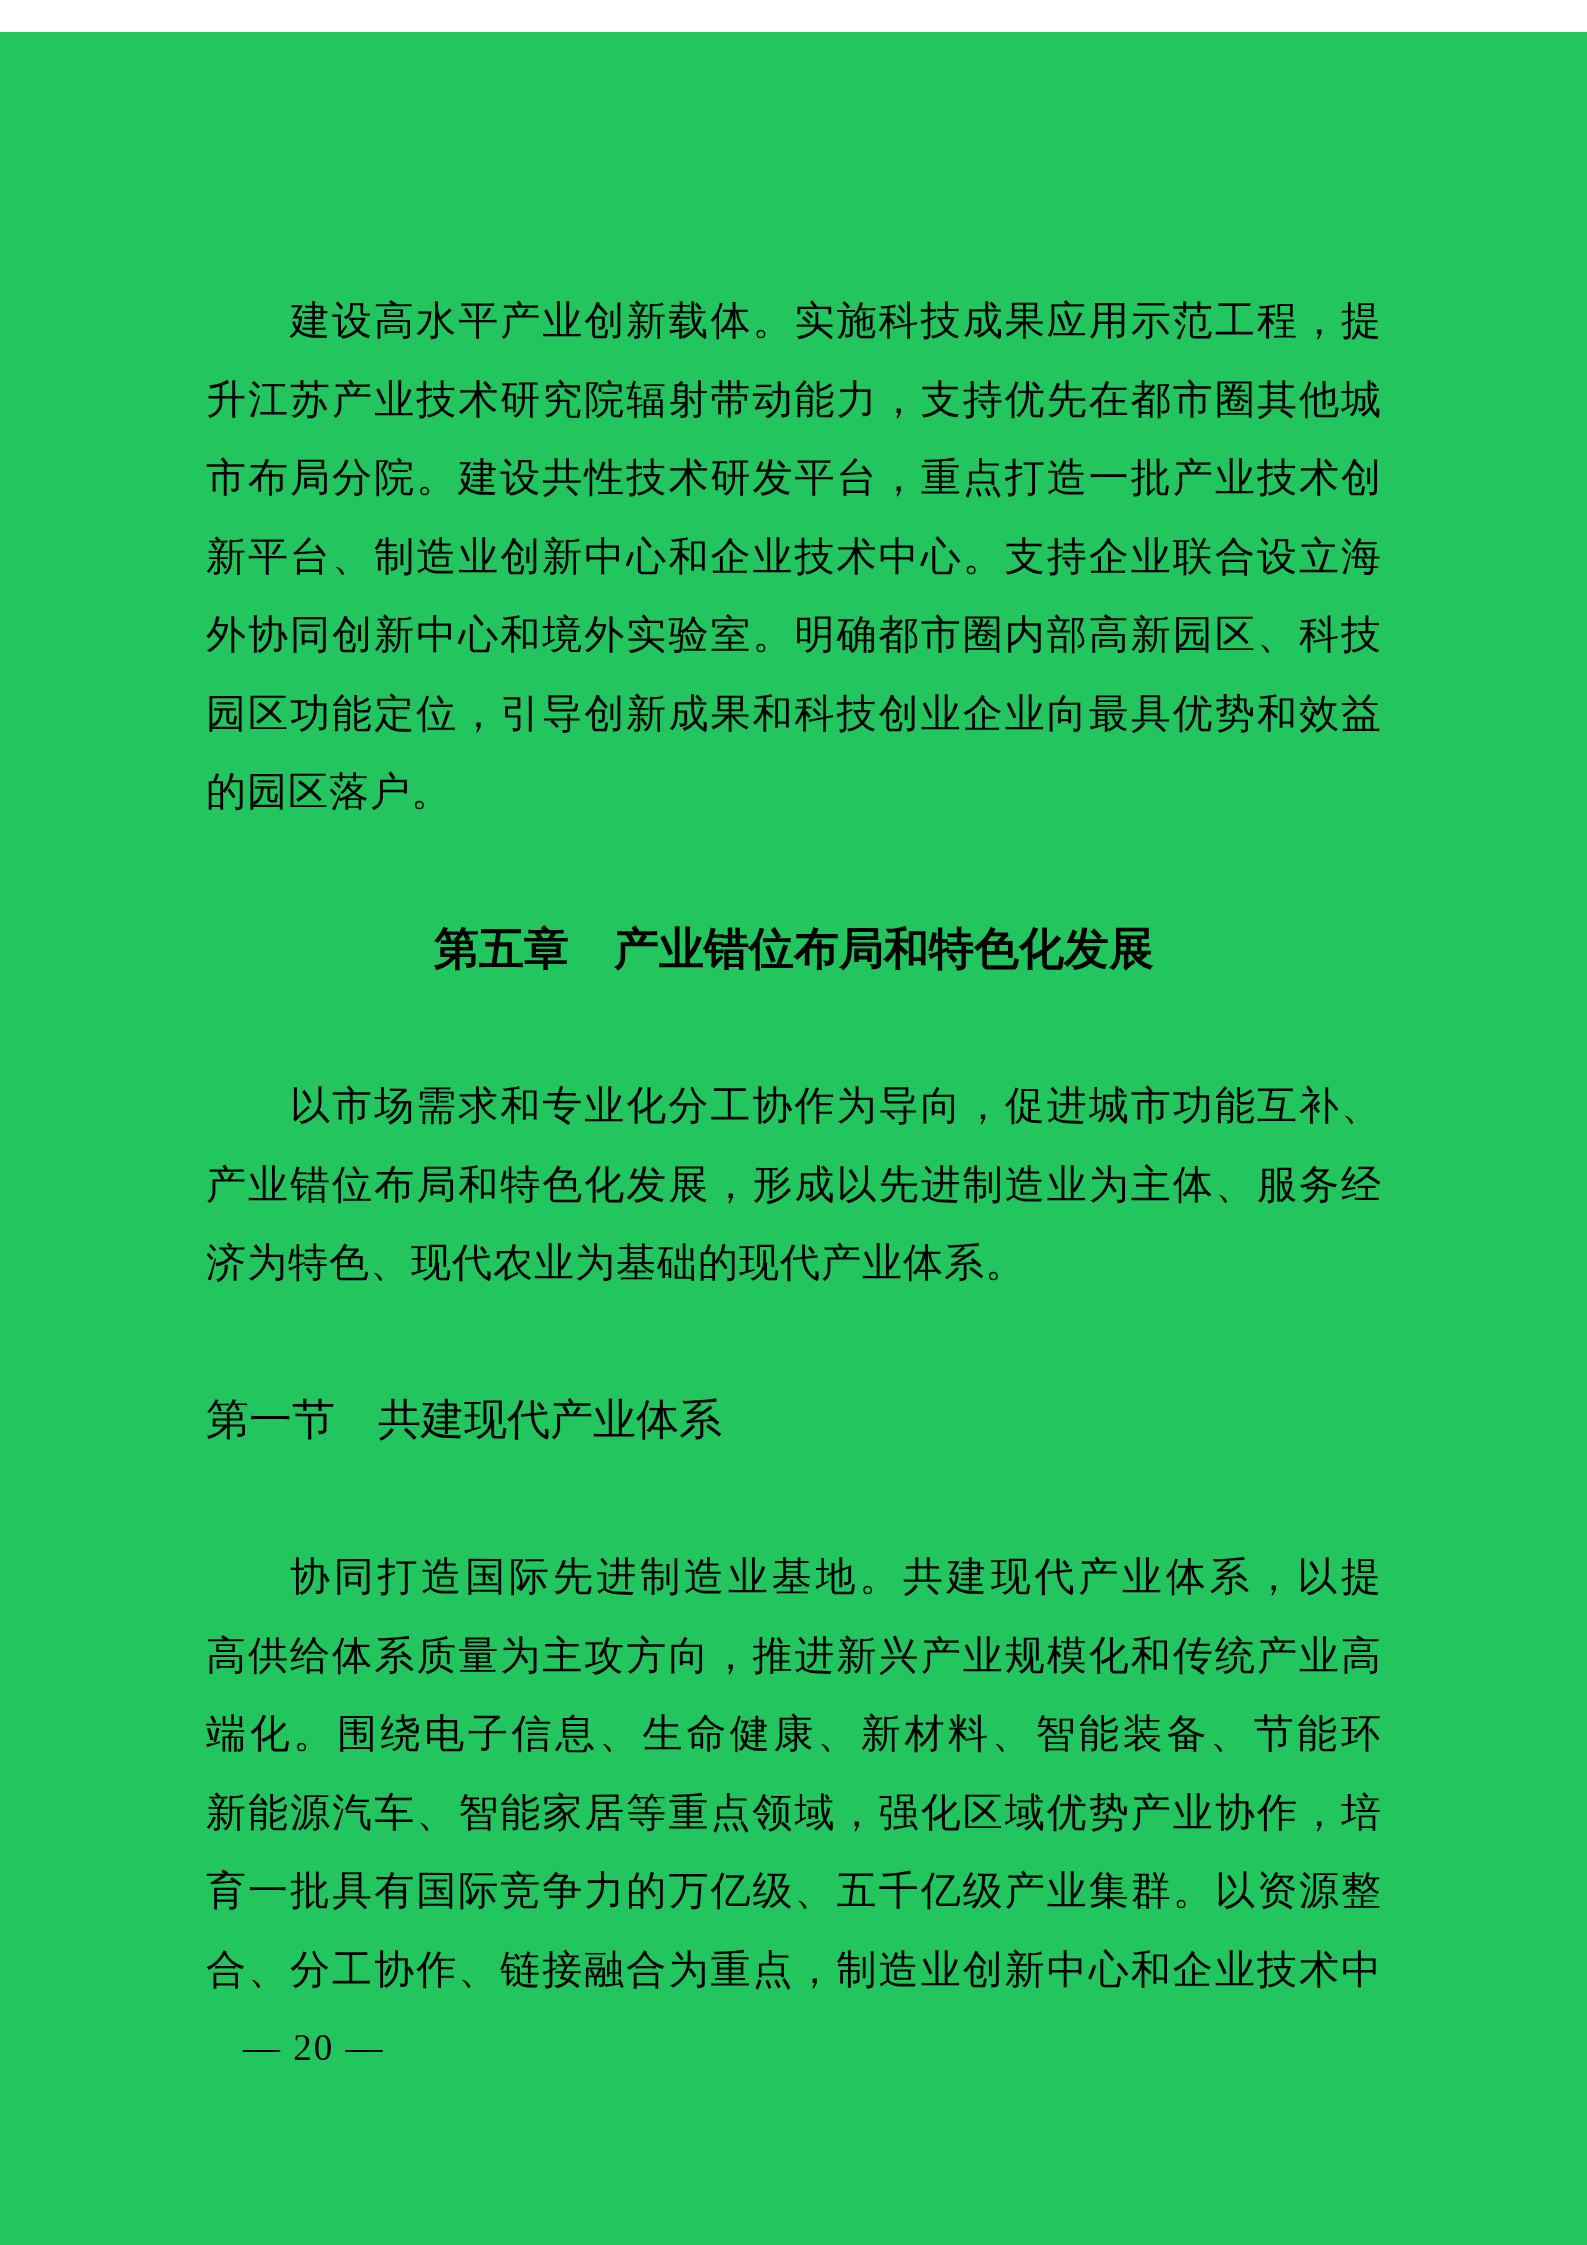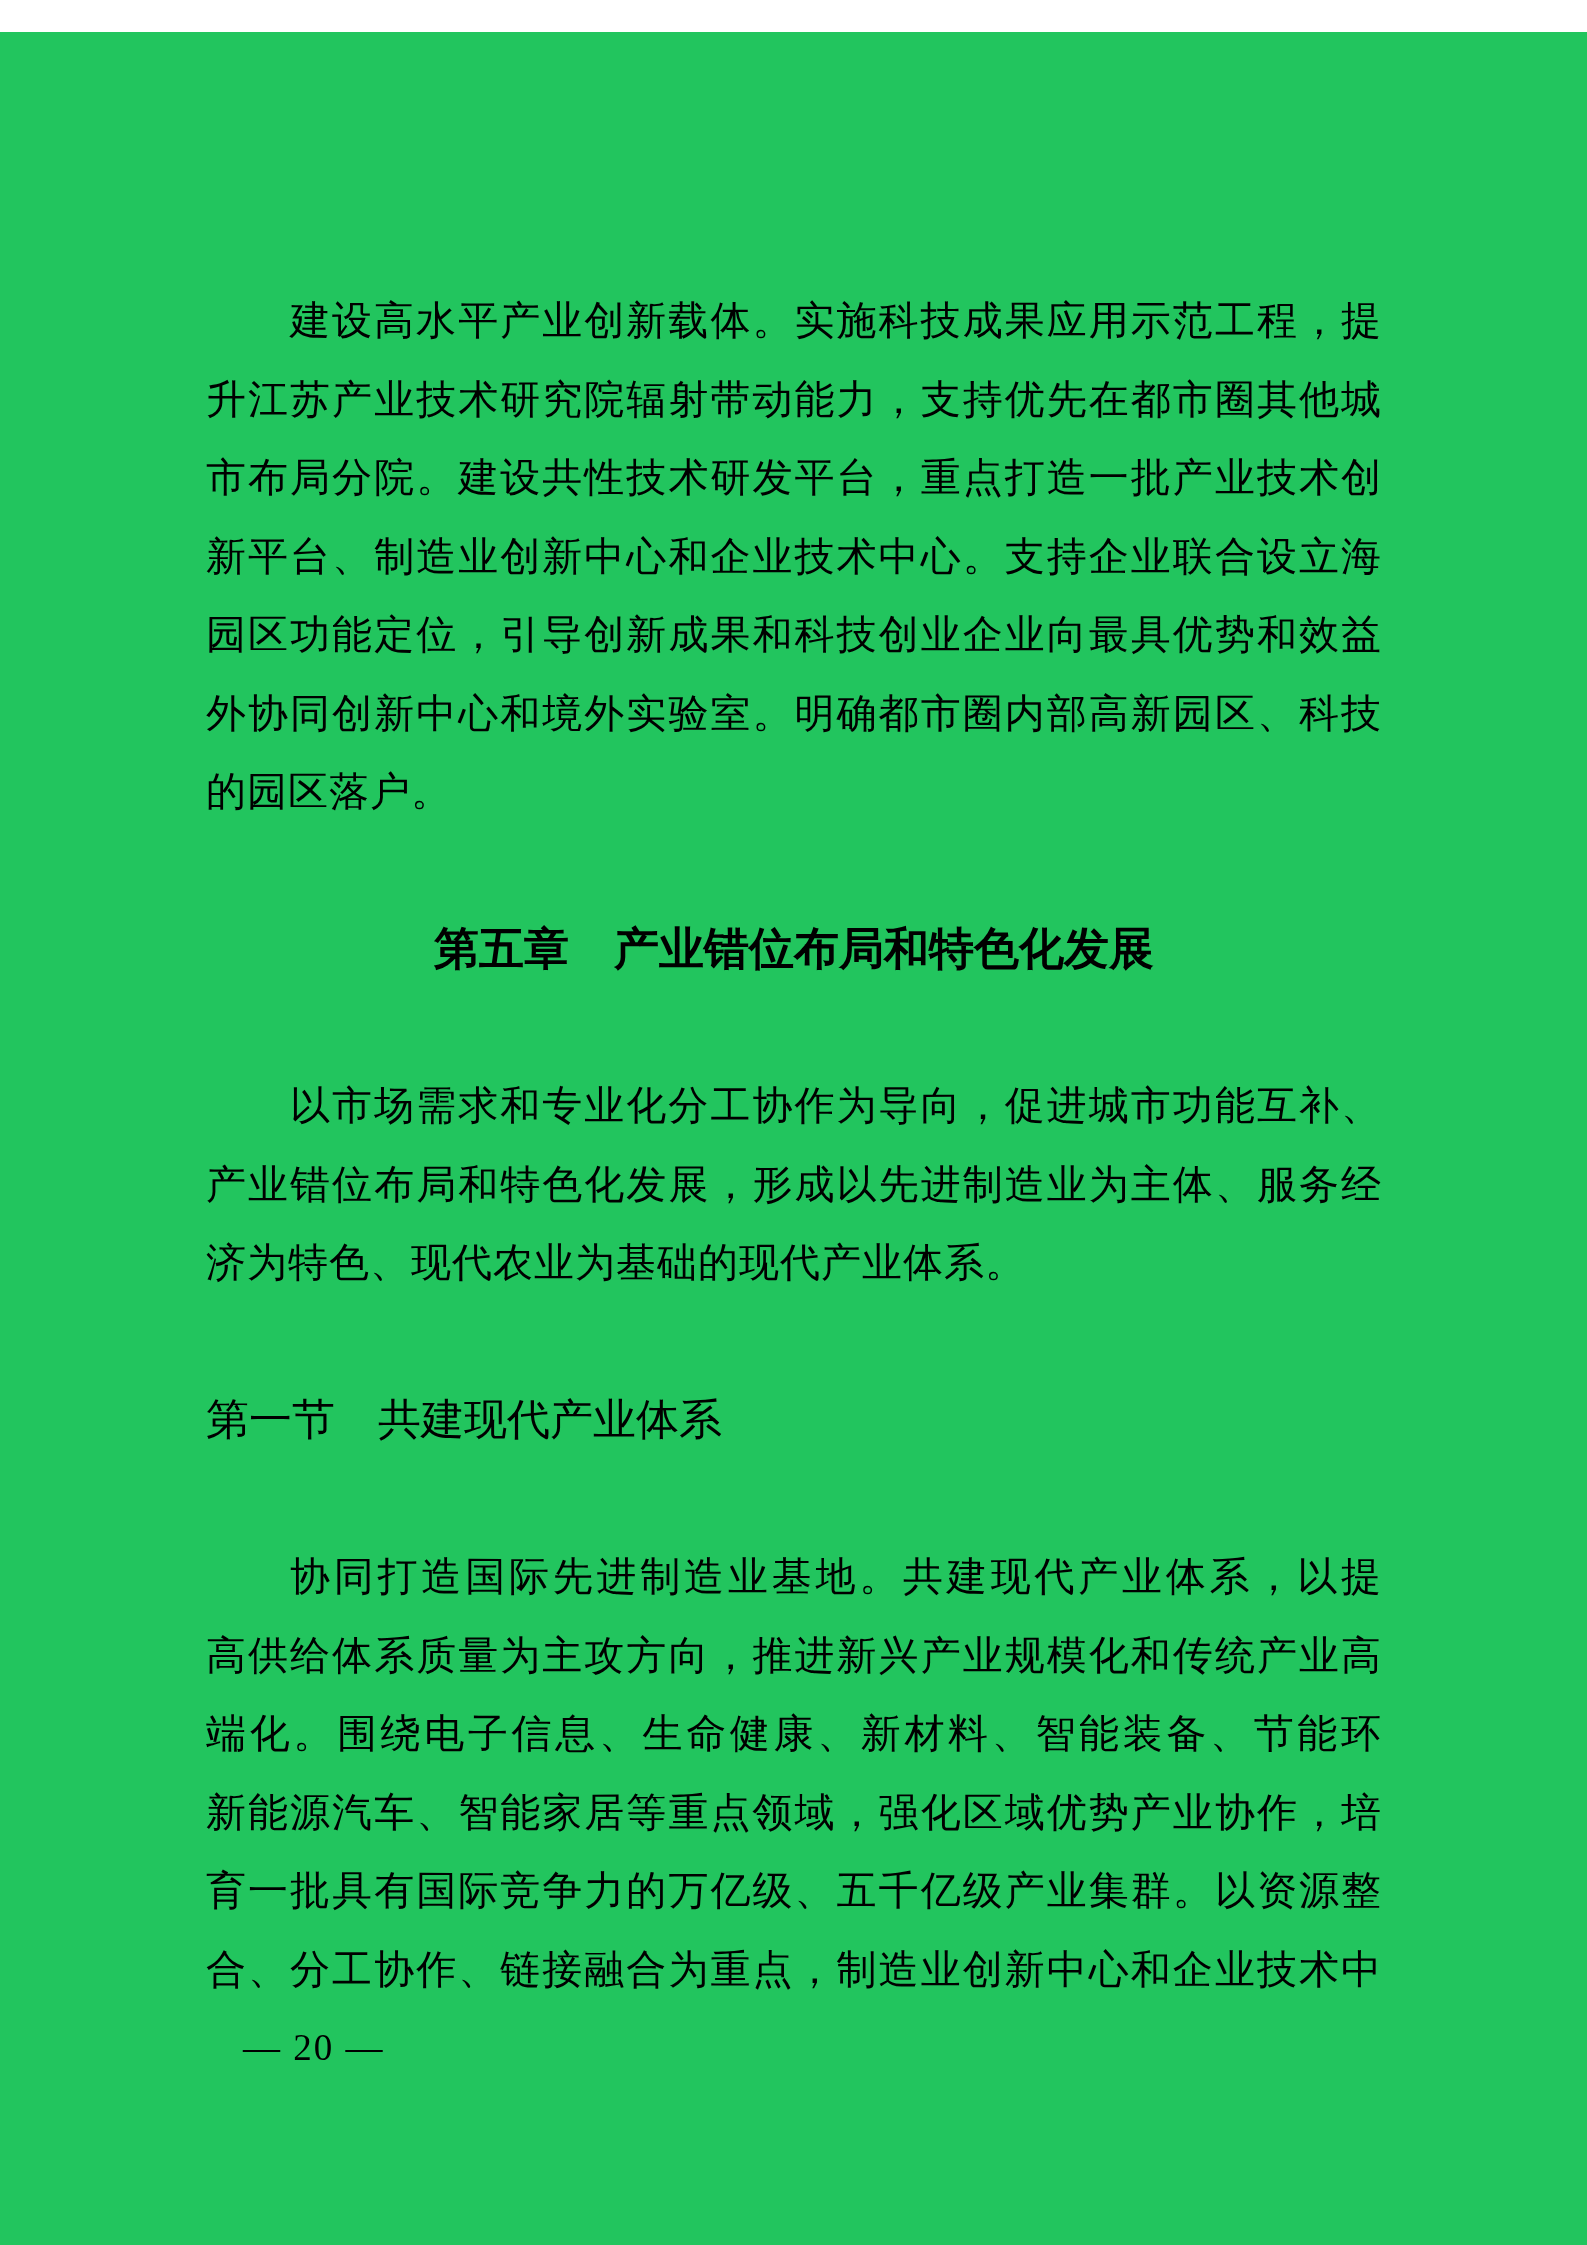--- a/index.html
+++ b/index.html
@@ -76,22 +76,22 @@
 <body>
 
 <div class="page">
   <div class="text-block">
 
     <div>
       <div class="line indent">建设高水平产业创新载体。实施科技成果应用示范工程，提</div>
       <div class="line">升江苏产业技术研究院辐射带动能力，支持优先在都市圈其他城</div>
       <div class="line">市布局分院。建设共性技术研发平台，重点打造一批产业技术创</div>
       <div class="line">新平台、制造业创新中心和企业技术中心。支持企业联合设立海</div>
+      <div class="line">外协同创新中心和境外实验室。明确都市圈内部高新园区、科技</div>
       <div class="line">园区功能定位，引导创新成果和科技创业企业向最具优势和效益</div>
-      <div class="line">外协同创新中心和境外实验室。明确都市圈内部高新园区、科技</div>
       <div class="line no-justify">的园区落户。</div>
     </div>
 
     <div class="spacer"></div>
 
     <div class="chapter-heading">第五章　产业错位布局和特色化发展</div>
 
     <div class="spacer"></div>
 
     <div>

